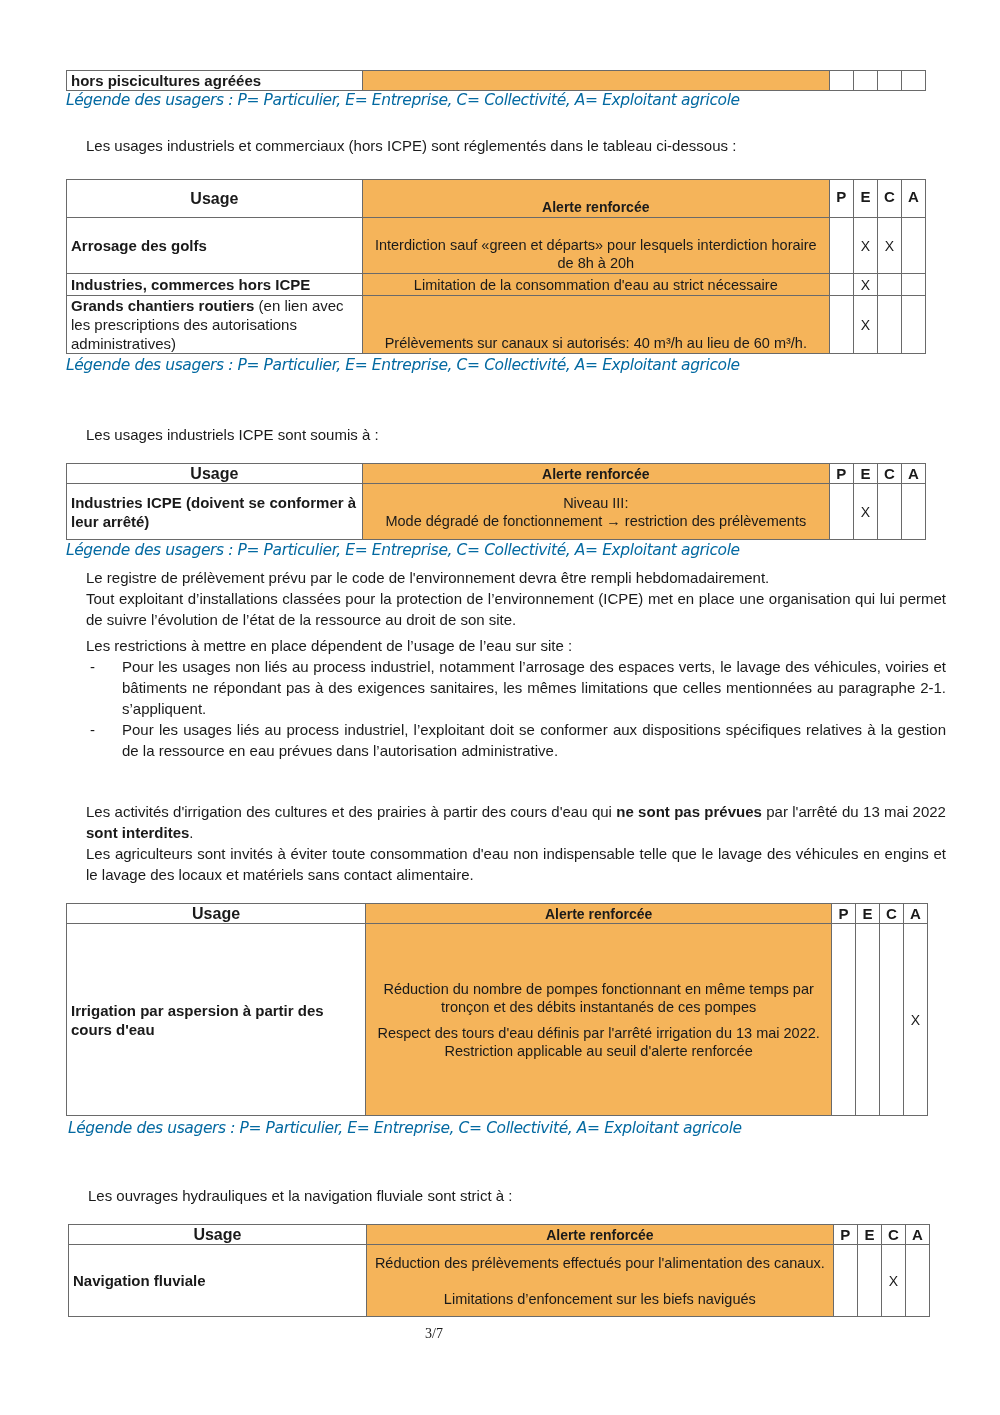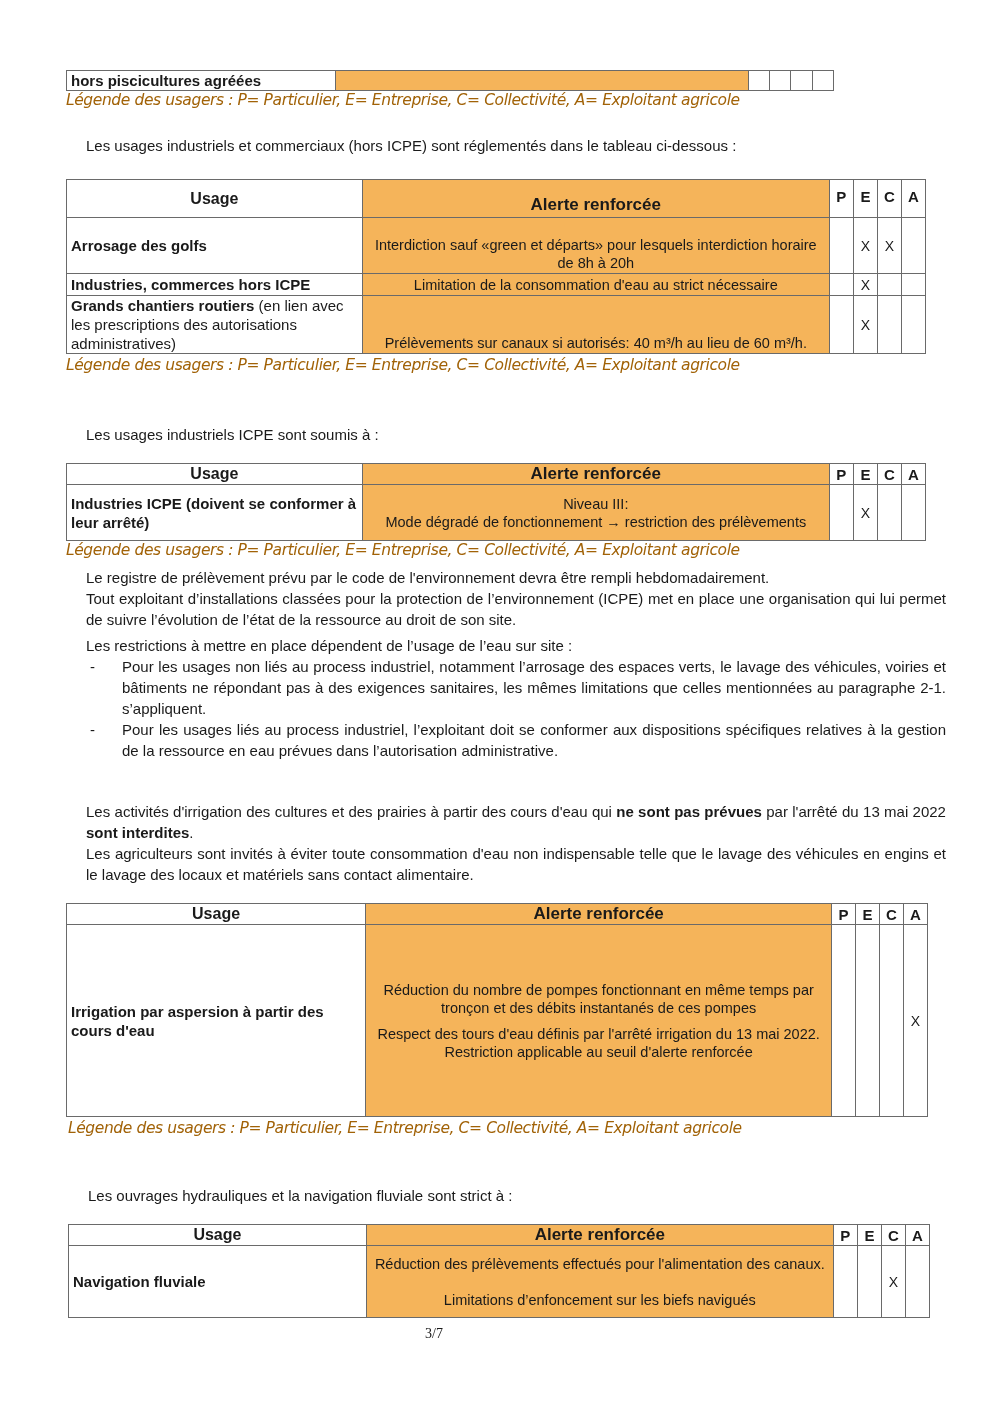--- a/index.html
+++ b/index.html
@@ -1,40 +1,40 @@
 <!DOCTYPE html>
 <html><head>
 <meta charset="utf-8">
 <style>
   html, body { margin: 0; padding: 0; background: #ffffff; }
   body { width: 1000px; height: 1415px; position: relative; overflow: hidden;
          font-family: "Liberation Sans", sans-serif; color: #1a1a1a; }
   .abs { position: absolute; }
   .para { font-size: 15px; line-height: 21px; margin-left: 20px; }
   .justify { text-align: justify; }
-  .legend { font-family: "DejaVu Sans", sans-serif; font-style: italic; font-size: 15.5px; letter-spacing: -0.4px; color: #a16207; }
+  .legend { font-family: "DejaVu Sans", sans-serif; font-style: italic; font-size: 15.5px; letter-spacing: -0.4px; color: #0369a1; }
   table.reg { border-collapse: collapse; position: absolute; font-size: 14.5px; }
   table.reg td { border: 1px solid #6a6a6a; padding: 0 4px; vertical-align: middle; }
   .orange { background: #f5b45a; }
   .usage-h { text-align: center; font-weight: bold; font-size: 16px; }
-  .alert-h { text-align: center; font-weight: bold; font-size: 17px; }
+  .alert-h { text-align: center; font-weight: bold; font-size: 14px; }
   .peca-h { text-align: center; font-weight: bold; font-size: 15px; width: 22px; padding: 0 !important; }
   .peca { text-align: center; width: 22px; padding: 0 !important; font-size: 14px; }
   .usage { font-weight: bold; font-size: 15px; line-height: 19px; }
   .usage .normal { font-weight: normal; }
   .alert { text-align: center; font-size: 14.5px; line-height: 18px; }
   ul.dash { list-style: none; margin: 0; padding: 0; }
   ul.dash li { position: relative; padding-left: 36px; }
   ul.dash li::before { content: "-"; position: absolute; left: 4px; }
   .pagenum { font-family: "Liberation Serif", serif; font-size: 14px; }
 </style>
 </head>
 <body>
 
-<table class="reg" style="left:66px; top:70px; width:768px;">
+<table class="reg" style="left:66px; top:70px; width:860px;">
   <tbody>
       <tr style="height:19px;">
     <td class="usage" style="width:274px;">hors piscicultures agréées</td>
     <td class="orange" style="width:438px;"></td>
     <td class="peca"></td>
     <td class="peca"></td>
     <td class="peca"></td>
     <td class="peca"></td>
   </tr>
 </tbody>

